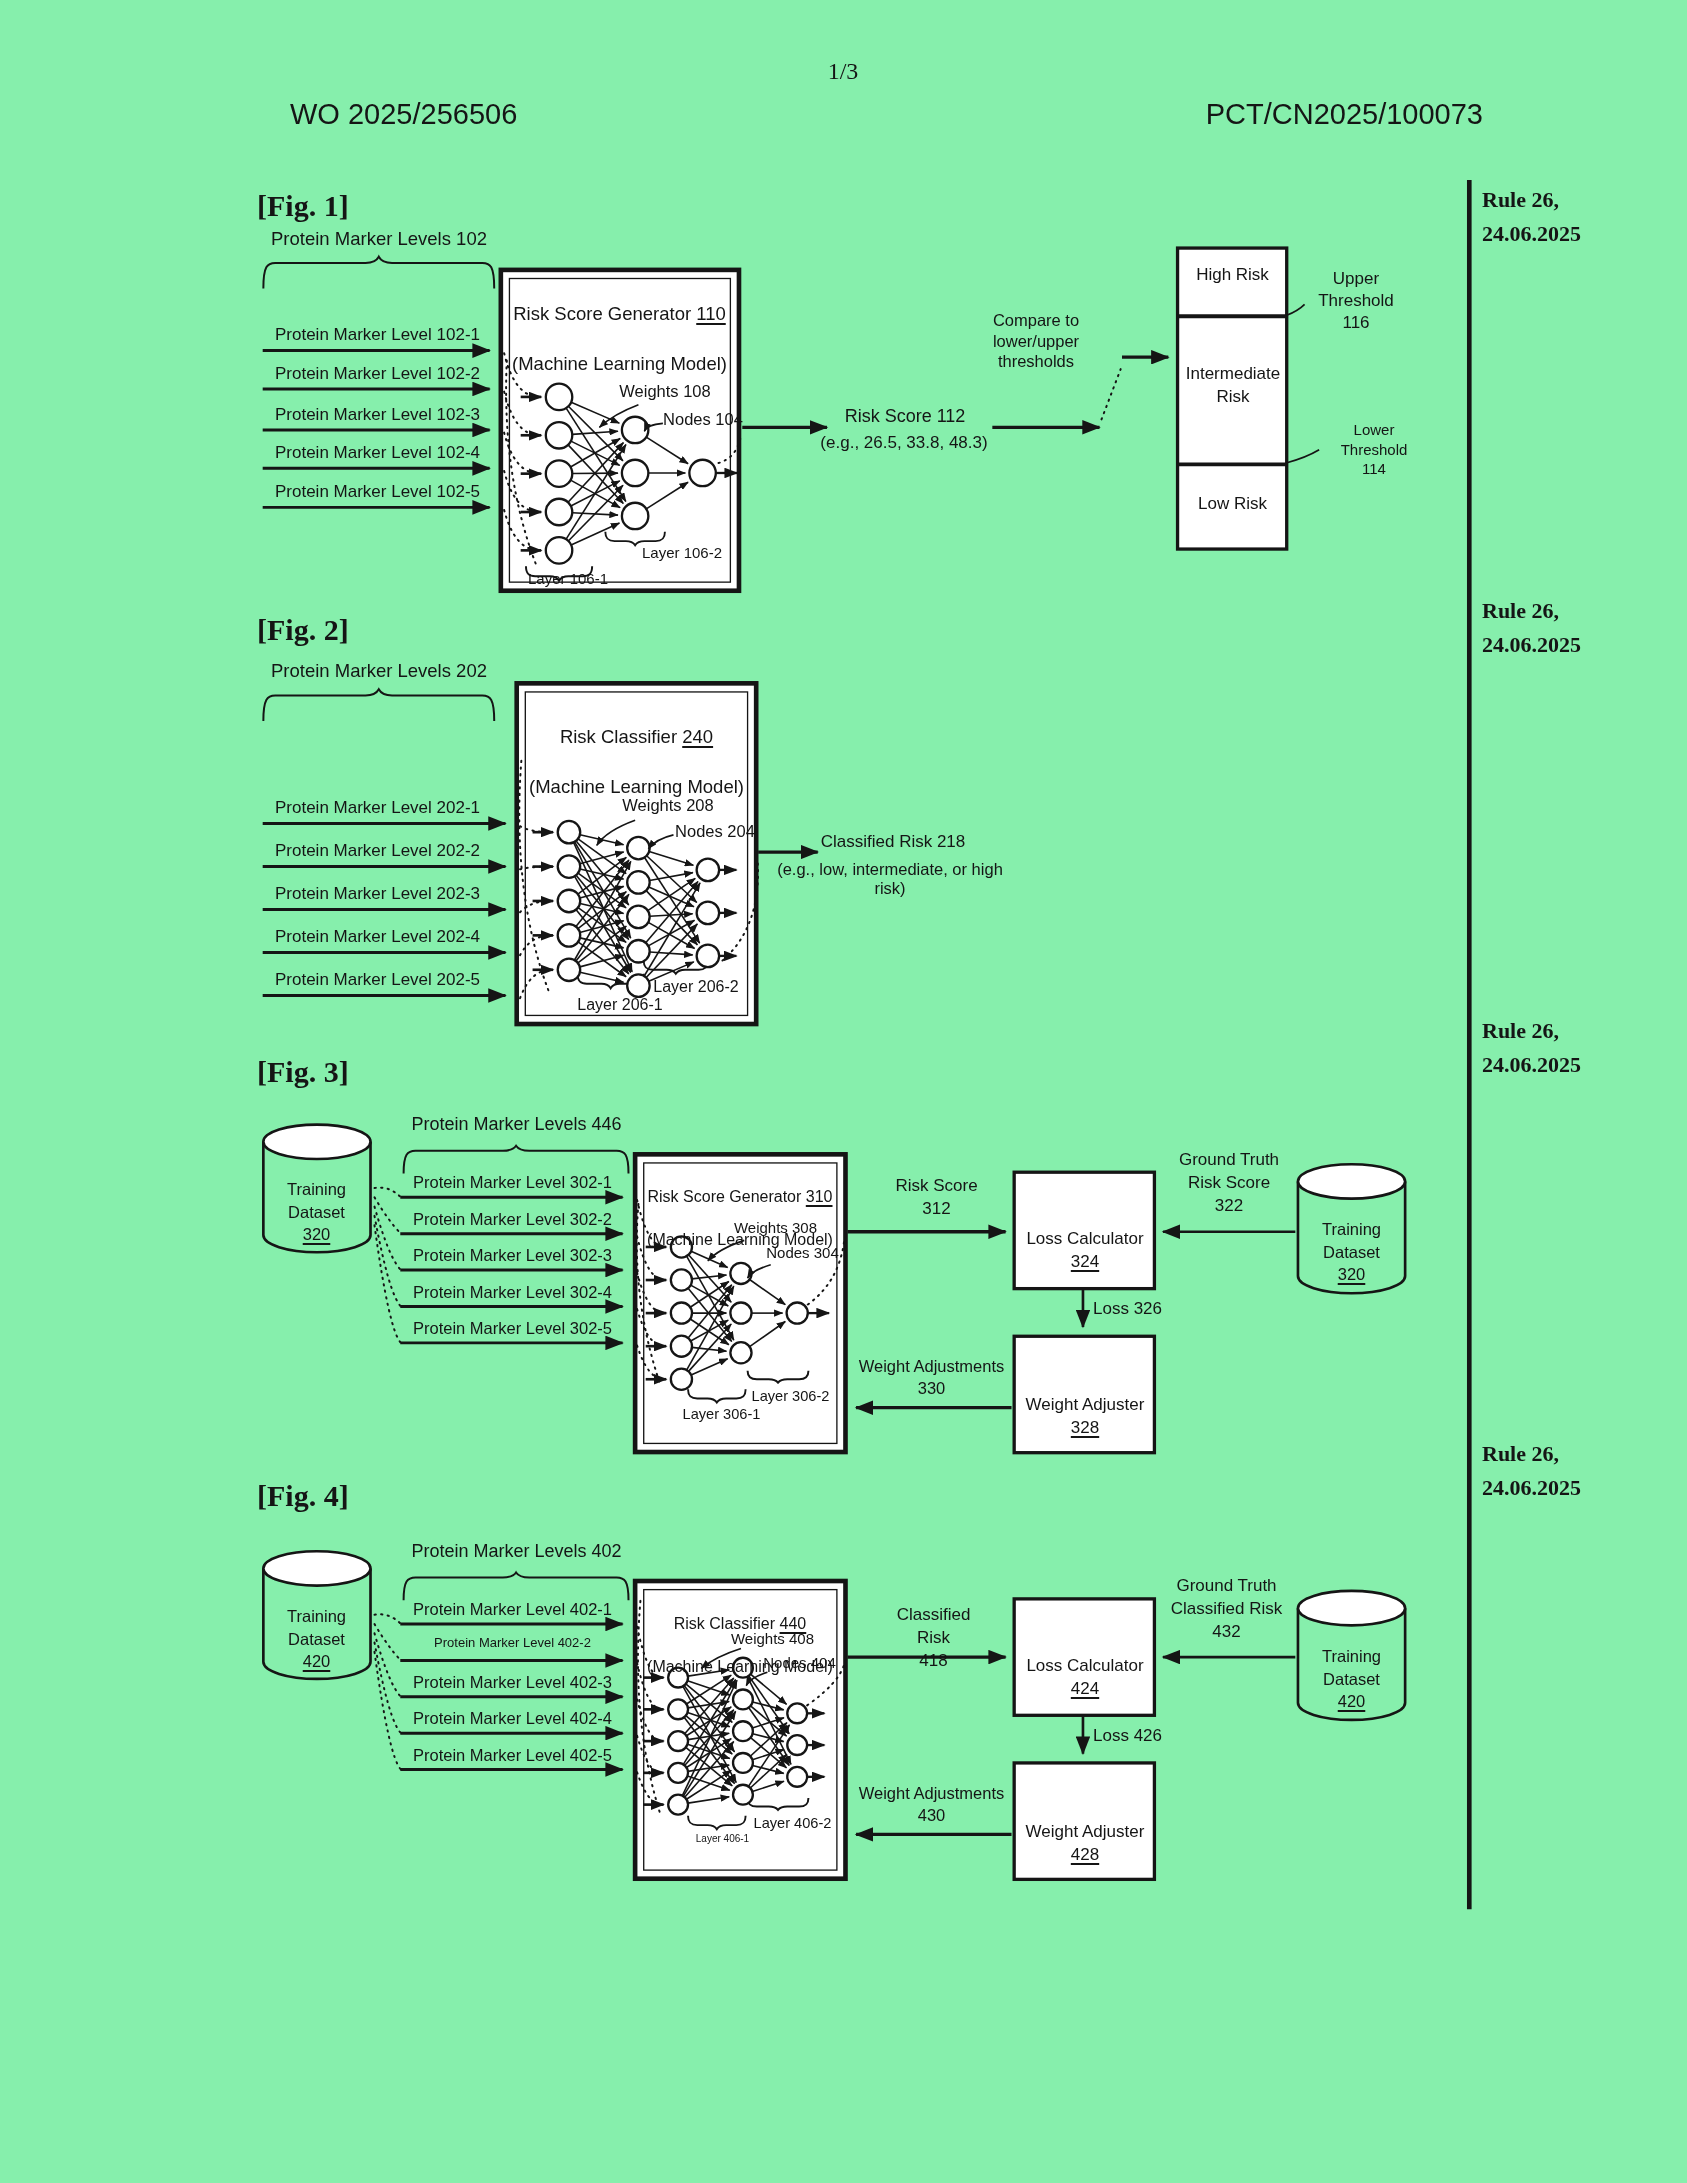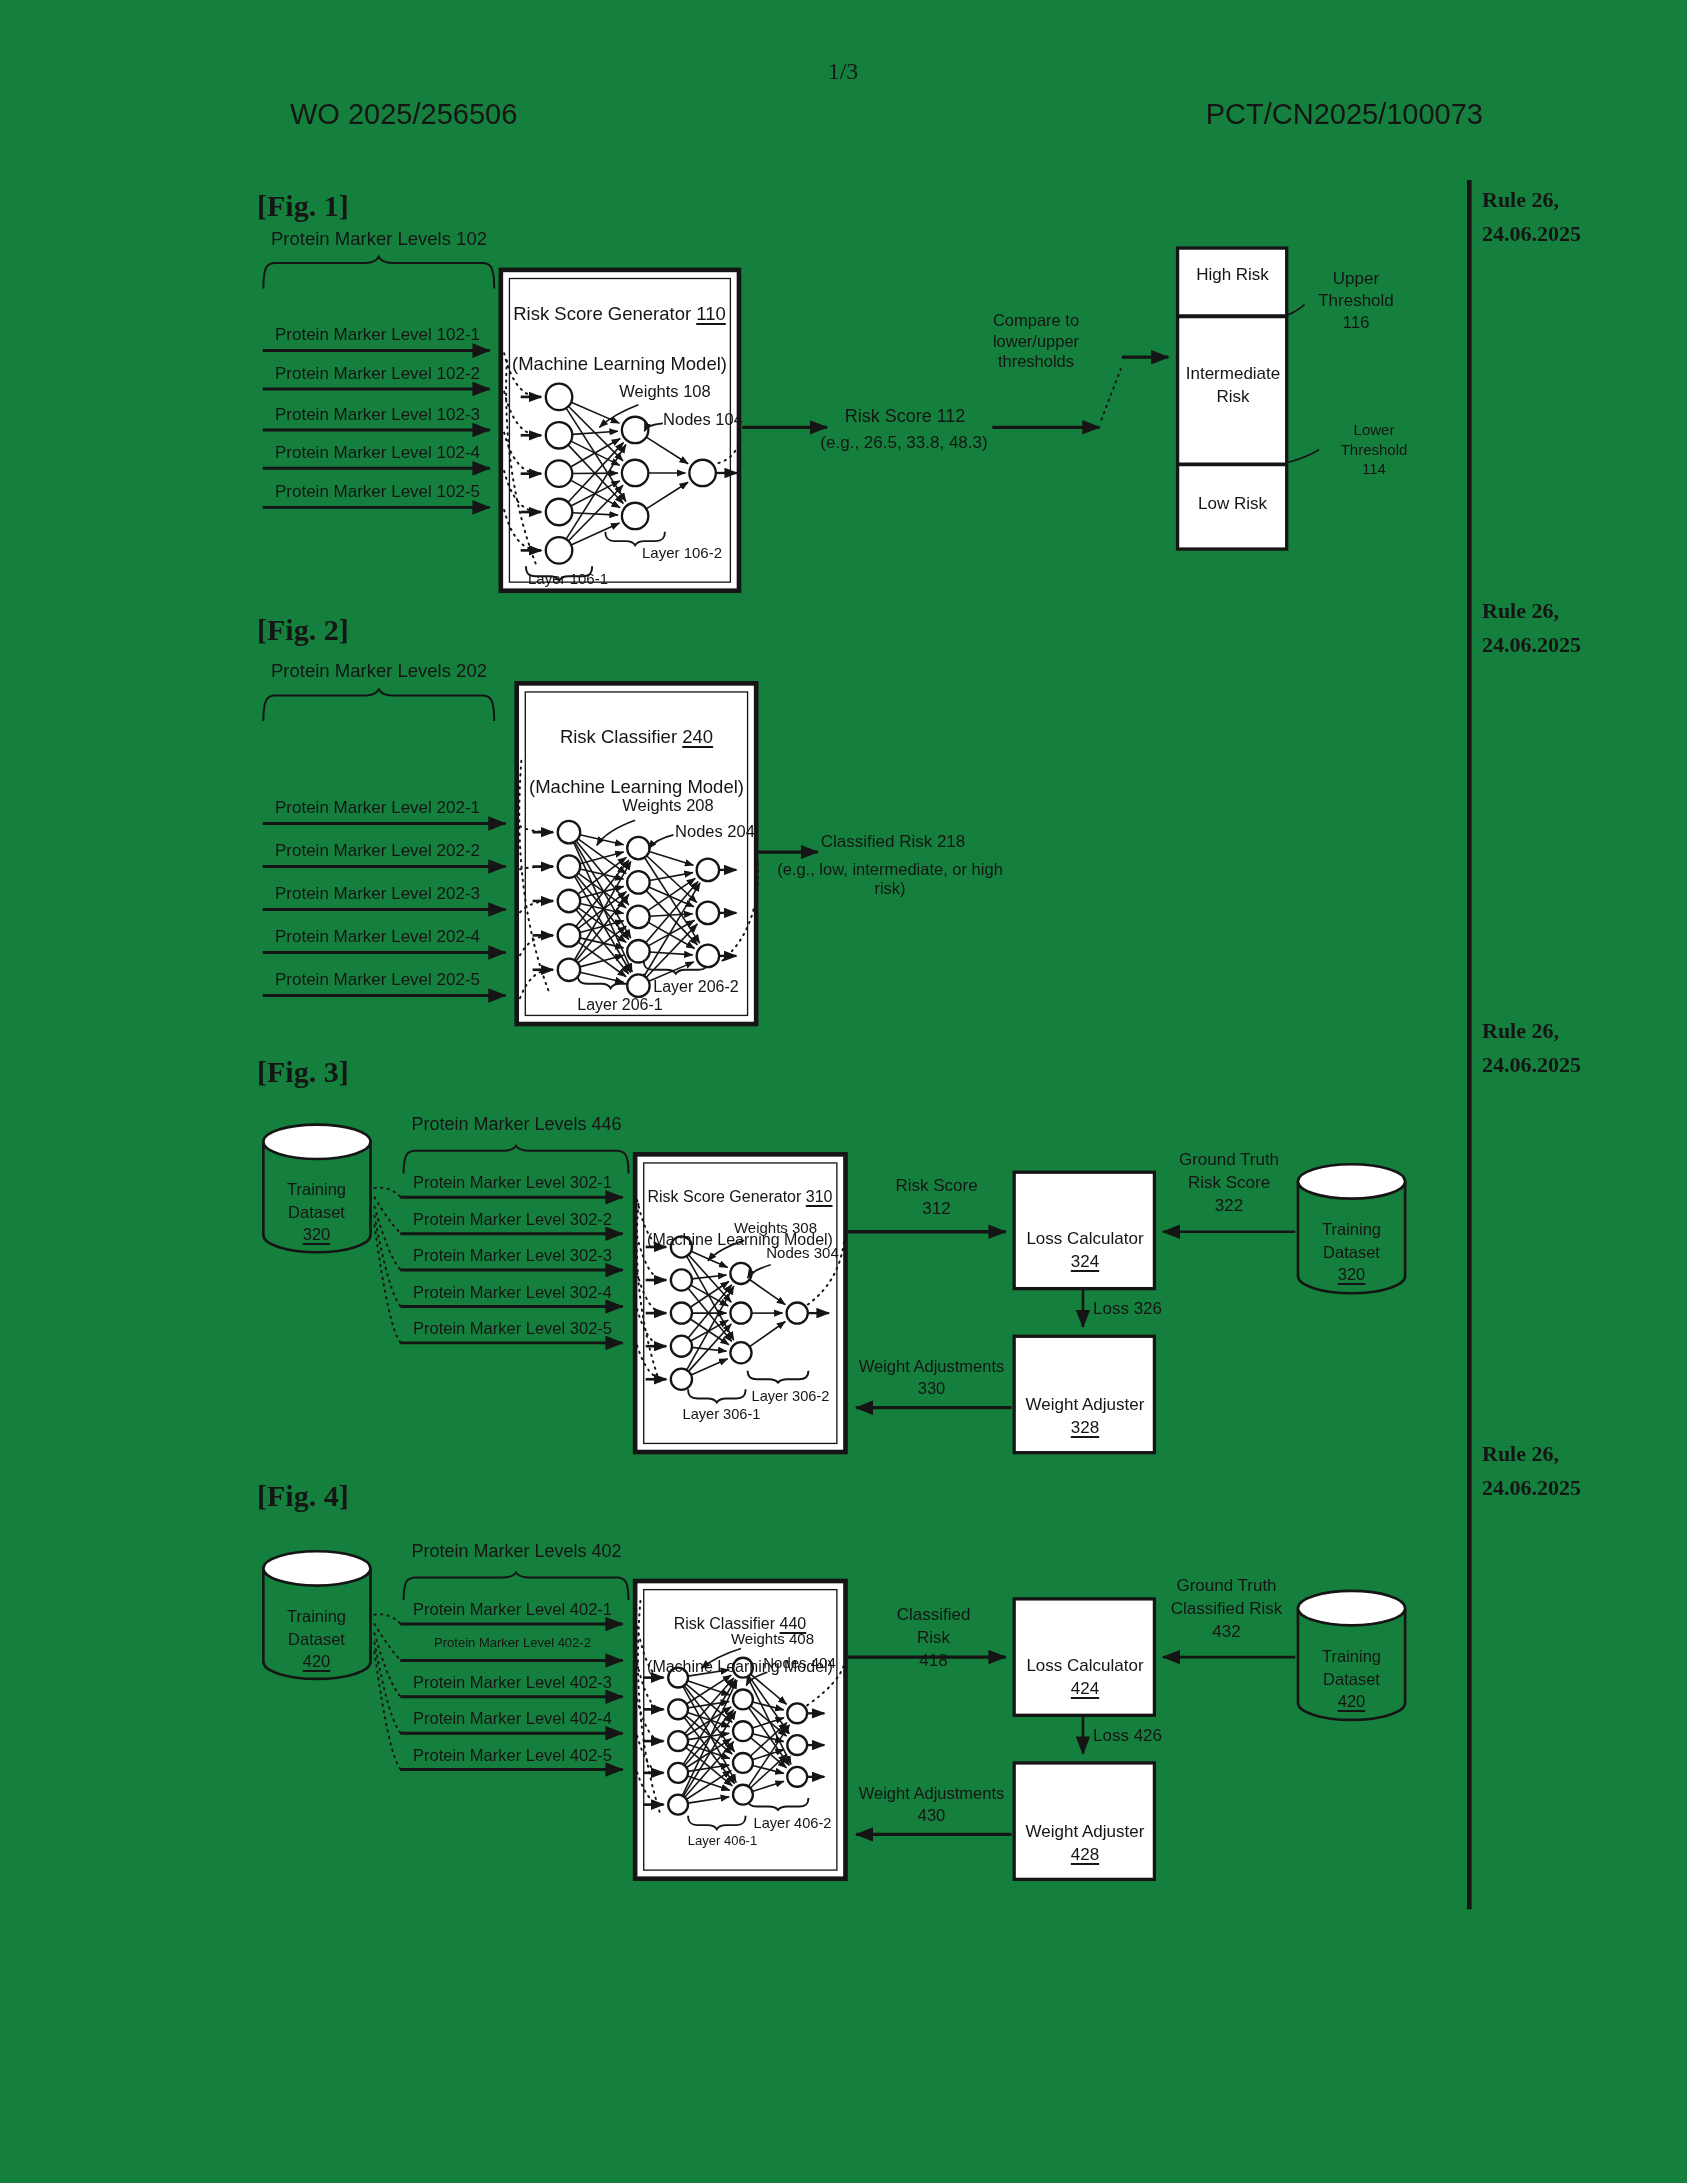--- a/index.html
+++ b/index.html
@@ -1,16 +1,16 @@
 <!DOCTYPE html>
 <html style="font-size:10.6px"><head>
 <meta charset="utf-8">
 <style>
   html,body{margin:0;padding:0;background:#888;}
-  .page{position:relative;width:1687px;height:2183px;background:#15803d;overflow:hidden;
+  .page{position:relative;width:1687px;height:2183px;background:#86efac;overflow:hidden;
         font-family:"Liberation Sans",sans-serif;color:#151515;}
   .abs{position:absolute;}
   .ctr{text-align:center;white-space:pre-line;}
   .serif{font-family:"Liberation Serif",serif;}
   .b{font-weight:normal;}
   .u{text-decoration:underline;text-underline-offset:3.3px;text-decoration-thickness:1.7px;}
   svg{position:absolute;left:0;top:0;}
   .lbl{line-height:1.3;}
   .stamp{font-family:"Liberation Serif",serif;font-weight:bold;font-size:22px;line-height:1.55;}
   .figlab{font-family:"Liberation Serif",serif;font-size:30px;font-weight:bold;}
@@ -460,21 +460,21 @@
   <div class="abs ctr lbl" style="left:405px;top:1635px;width:215px;font-size:13px">Protein Marker Level 402-2</div>
   <div class="abs ctr lbl" style="left:405px;top:1672px;width:215px;font-size:16.5px">Protein Marker Level 402-3</div>
   <div class="abs ctr lbl" style="left:405px;top:1708px;width:215px;font-size:16.5px">Protein Marker Level 402-4</div>
   <div class="abs ctr lbl" style="left:405px;top:1745px;width:215px;font-size:16.5px">Protein Marker Level 402-5</div>
   <div class="abs ctr boxtitle" style="left:639px;top:1591px;width:202px;font-size:16px">
     <div><span>Risk Classifier</span> <span class="u">440</span></div>
     <div>(Machine Learning Model)</div>
   </div>
   <div class="abs ctr" style="left:723px;top:1630px;width:99px;font-size:15px">Weights 408</div>
   <div class="abs ctr" style="left:753px;top:1654px;width:93px;font-size:15px">Nodes 404</div>
-  <div class="abs ctr" style="left:676px;top:1833px;width:93px;font-size:13px">Layer 406-1</div>
+  <div class="abs ctr" style="left:676px;top:1833px;width:93px;font-size:10px">Layer 406-1</div>
   <div class="abs ctr" style="left:746px;top:1815px;width:93px;font-size:14.6px">Layer 406-2</div>
   <div class="abs ctr" style="left:879px;top:1604px;width:109px;font-size:17px;line-height:1.35">Classified Risk
 418</div>
   <div class="abs ctr" style="left:1018px;top:1632px;width:134px;font-size:17px;line-height:1.35">
     <div>Loss Calculator</div><div class="u">424</div>
   </div>
   <div class="abs ctr" style="left:1162px;top:1575px;width:129px;font-size:17px;line-height:1.35">Ground Truth
 Classified Risk
 432</div>
   <div class="abs ctr" style="left:1298px;top:1623px;width:107px;font-size:16.5px;line-height:1.35">

